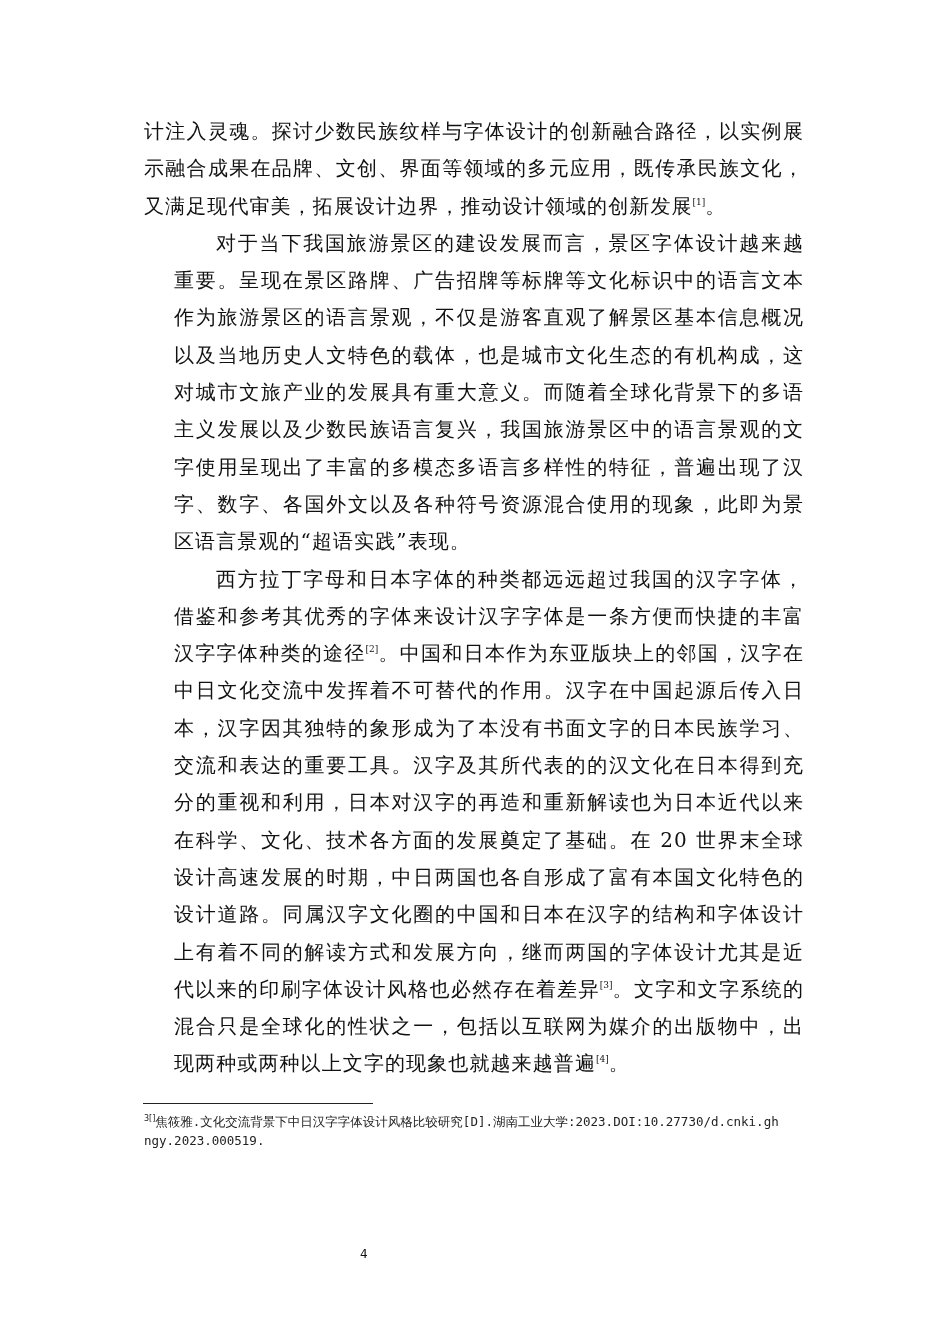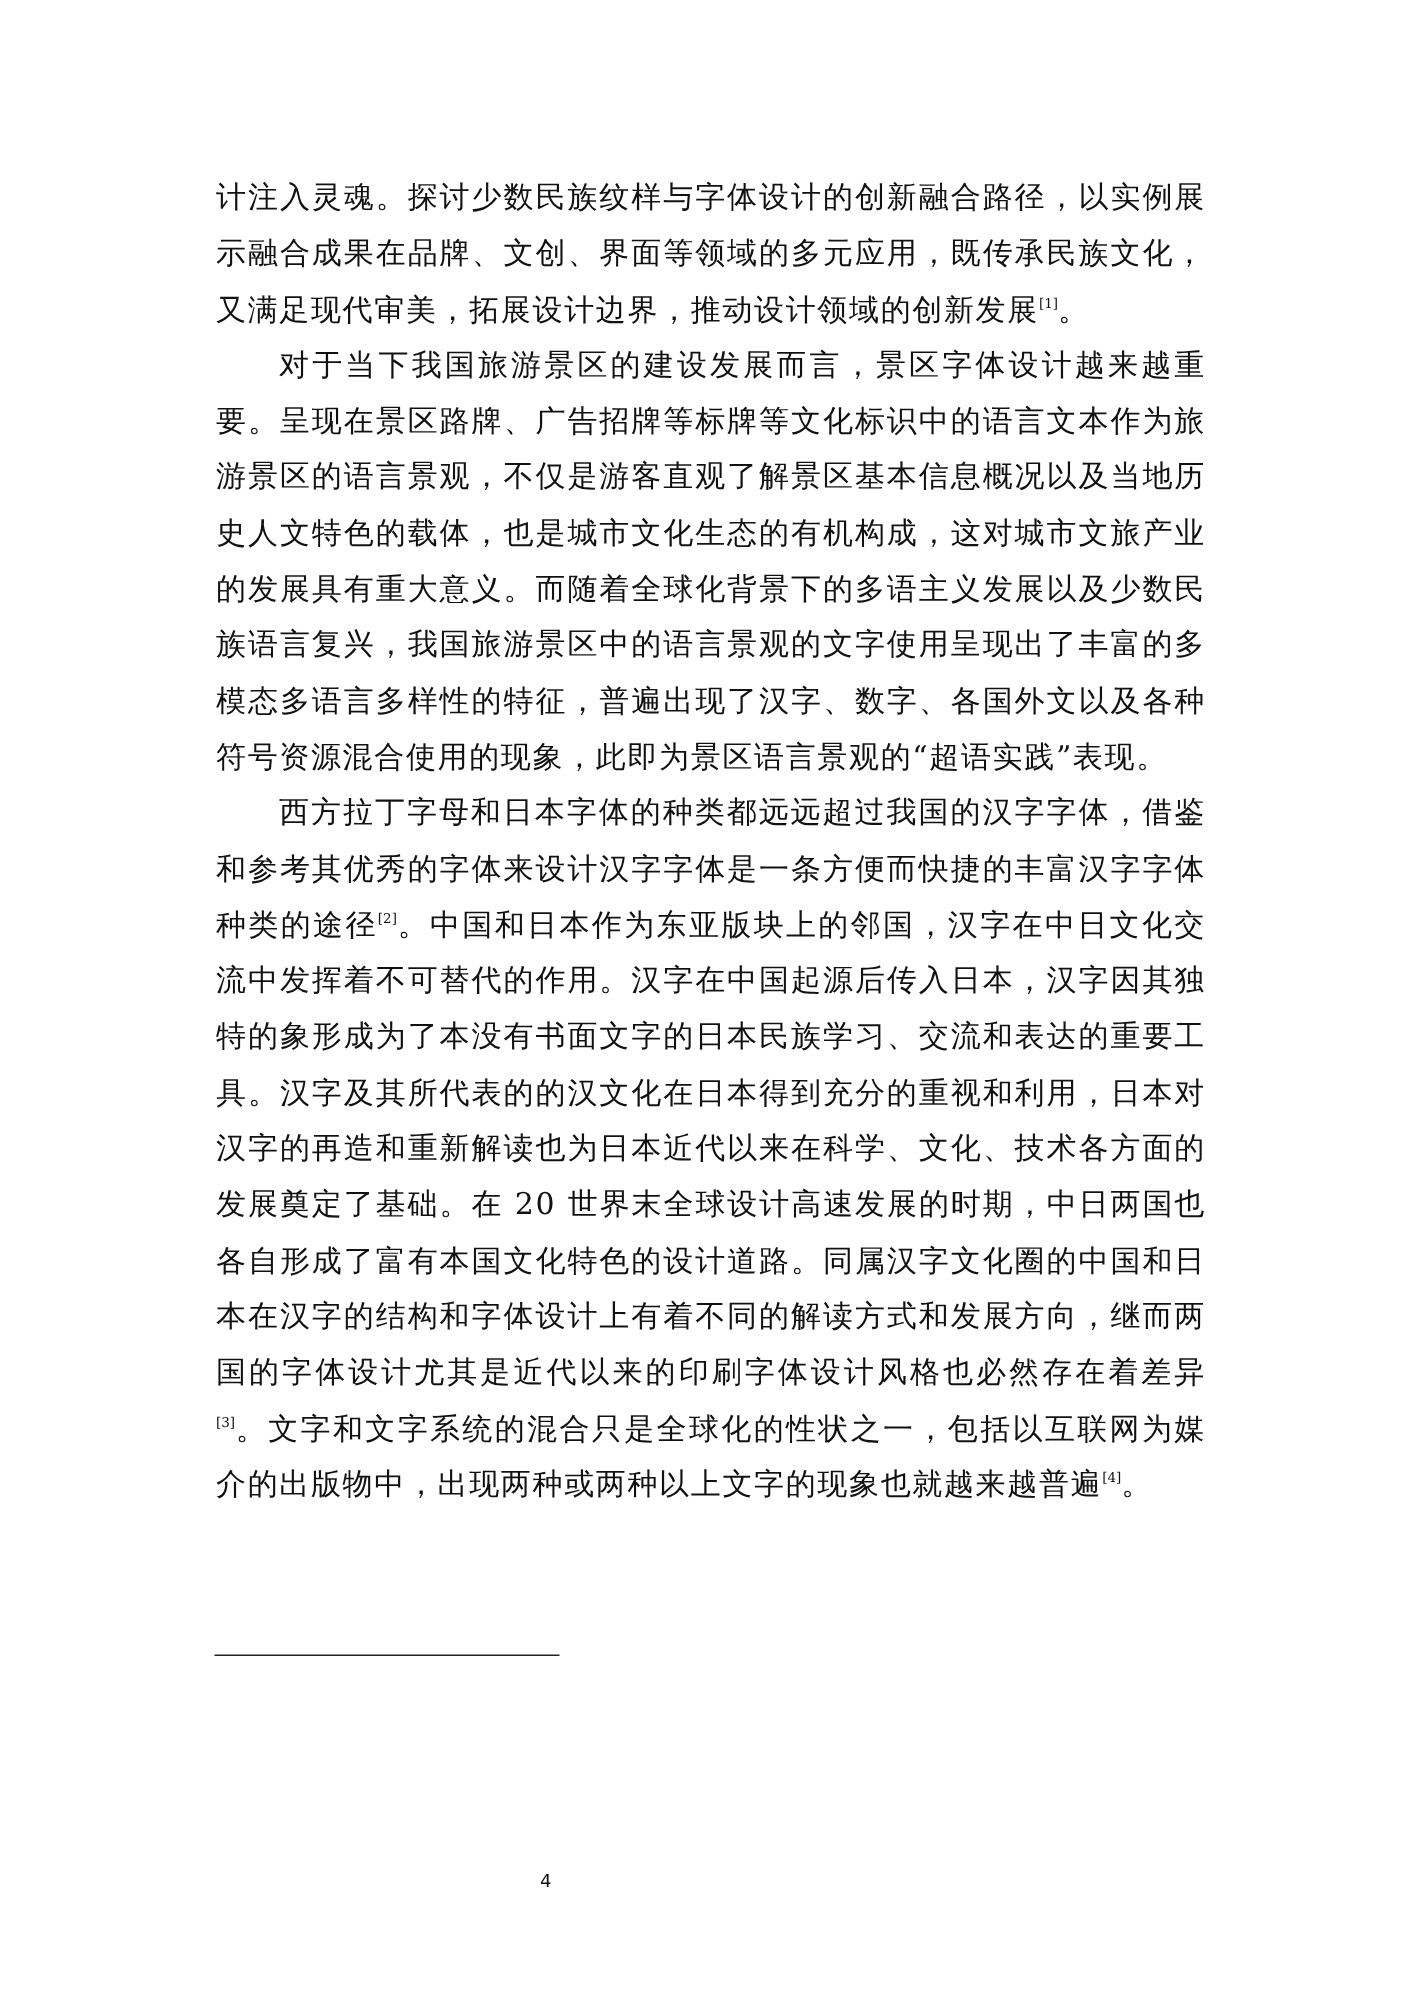--- a/index.html
+++ b/index.html
@@ -31,20 +31,21 @@
       margin: 0;
       font-size: 20px;
       line-height: 37.3px;
       letter-spacing: 1.1px;
       text-align: justify;
       text-justify: inter-character;
       word-break: break-all;
     }
     .para.indent {
       text-indent: 42px;
+      margin-left: 30px;
     }
     sup.ref {
       font-size: 9px;
       line-height: 0;
       vertical-align: 8px;
       letter-spacing: 0;
     }
     .fn-rule {
       position: absolute;
       left: 143px;
@@ -98,16 +99,17 @@
     </p>
 
     <p class="para indent">
       <span>西方拉丁字母和日本字体的种类都远远超过我国的汉字字体，借鉴和参考其优秀的字体来设计汉字字体是一条方便而快捷的丰富汉字字体种类的途径</span><sup class="ref">[2]</sup><span>。中国和日本作为东亚版块上的邻国，汉字在中日文化交流中发挥着不可替代的作用。汉字在中国起源后传入日本，汉字因其独特的象形成为了本没有书面文字的日本民族学习、交流和表达的重要工具。汉字及其所代表的的汉文化在日本得到充分的重视和利用，日本对汉字的再造和重新解读也为日本近代以来在科学、文化、技术各方面的发展奠定了基础。在 20 世界末全球设计高速发展的时期，中日两国也各自形成了富有本国文化特色的设计道路。同属汉字文化圈的中国和日本在汉字的结构和字体设计上有着不同的解读方式和发展方向，继而两国的字体设计尤其是近代以来的印刷字体设计风格也必然存在着差异</span><sup class="ref">[3]</sup><span>。文字和文字系统的混合只是全球化的性状之一，包括以互联网为媒介的出版物中，出现两种或两种以上文字的现象也就越来越普遍</span><sup class="ref">[4]</sup><span>。</span>
     </p>
   </div>
 
   <div class="fn-rule"></div>
 
   <div class="footnotes">
+    <p class="fn"><span class="fn-mark">3[]</span><span>焦筱雅.文化交流背景下中日汉字字体设计风格比较研究[D].湖南工业大学:2023.DOI:10.27730/d.cnki.ghngy.2023.000519.</span></p>
   </div>
 
   <div class="page-number">4</div>
 </div>
 
 </body></html>

